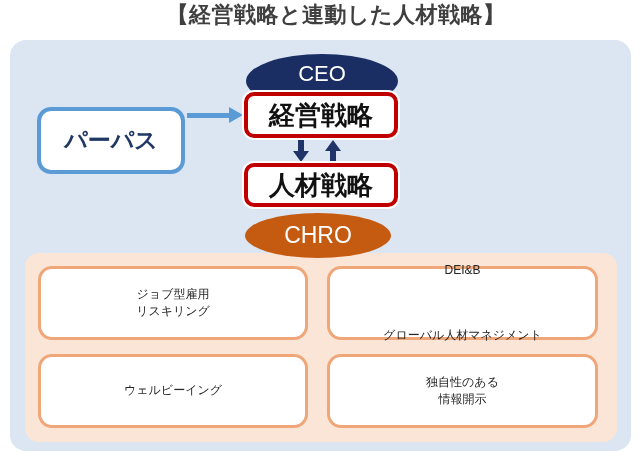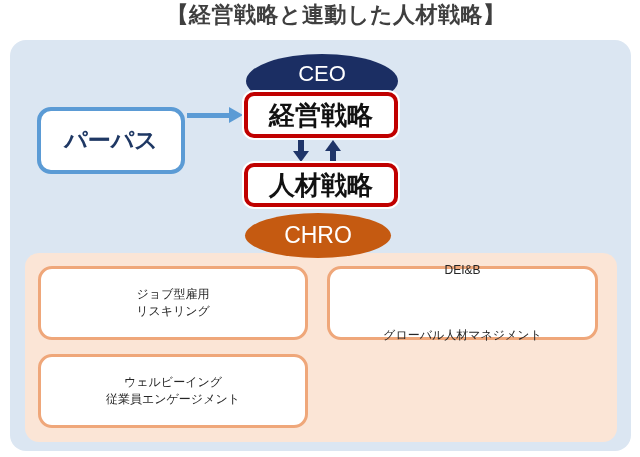--- a/index.html
+++ b/index.html
@@ -201,17 +201,20 @@
     <span>リスキリング</span>
   </div>
 
   <div class="init-box b2">
     <span>DEI&amp;B</span>
     <span>グローバル人材マネジメント</span>
   </div>
 
   <div class="init-box b3">
     <span>ウェルビーイング</span>
-    <span>従業員エンゲージメント</span>
-  </div>
-
+  </div>
+
+  <div class="init-box b4">
+    <span>独自性のある</span>
+    <span>情報開示</span>
+  </div>
 
 </div>
 
 </body></html>

